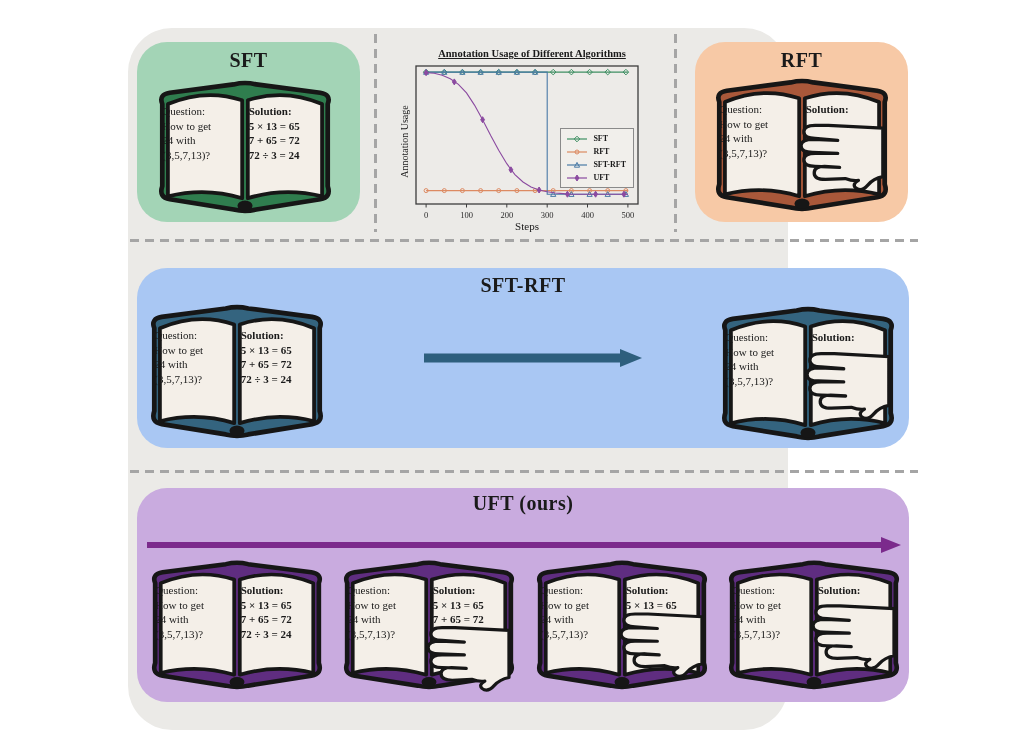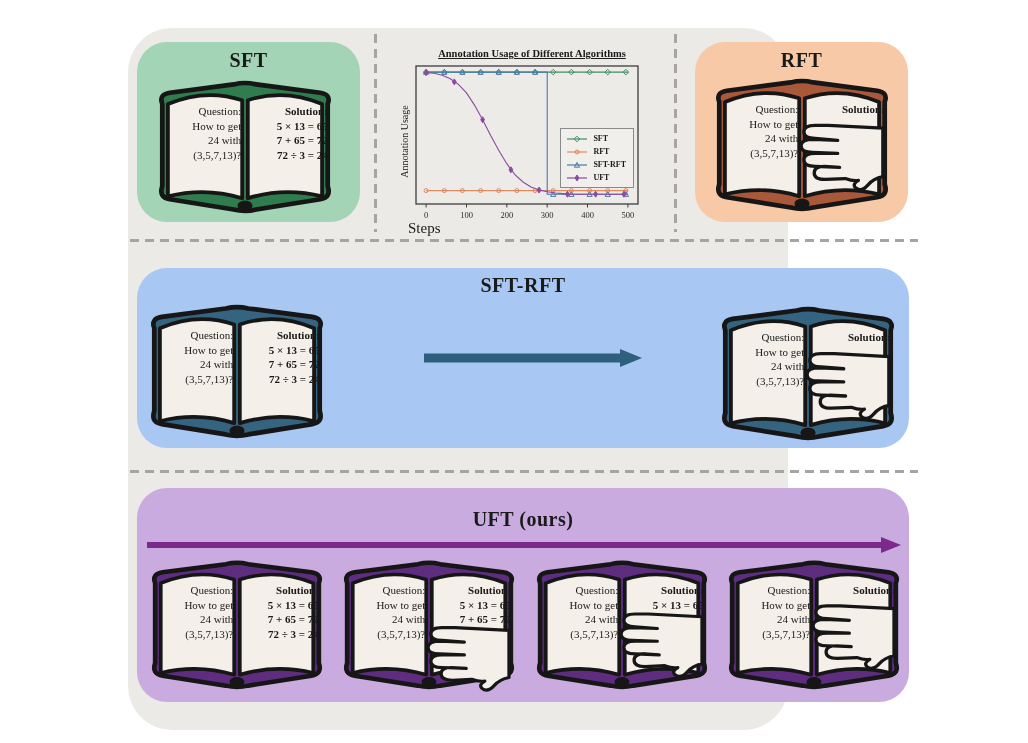--- a/index.html
+++ b/index.html
@@ -10,31 +10,31 @@
   .panel-title{position:absolute;left:0;right:0;text-align:center;
     font-size:20px;font-weight:bold;letter-spacing:.5px;}
   
   .h-divider{position:absolute;height:3px;
     background:repeating-linear-gradient(90deg,var(--divider) 0 9px,transparent 9px 15px);}
   .v-divider{position:absolute;width:3px;
     background:repeating-linear-gradient(180deg,var(--divider) 0 9px,transparent 9px 15px);}
   
   .book{position:absolute;}
   .book svg.bk{position:absolute;left:0;top:0;width:100%;height:100%;overflow:visible;}
-  .ptext{position:absolute;text-align:right;font-size:11px;line-height:1.32;
+  .ptext{position:absolute;text-align:left;font-size:11px;line-height:1.32;
     white-space:pre-line;top:20%;}
   .ptext.q{left:6%;width:42%;}
   .ptext.s{left:52%;width:42%;font-weight:bold;}
   
   .chart-widget{position:absolute;left:268px;top:8px;width:262px;height:208px;}
   .chart-title{position:absolute;top:12px;left:10px;right:0;text-align:center;
     font-size:10.5px;font-weight:bold;text-decoration:underline;}
   .chart-ylabel{position:absolute;left:-62px;top:100px;width:140px;text-align:center;
     font-size:10px;transform:rotate(-90deg);transform-origin:center;}
-  .chart-xlabel{position:absolute;top:184px;left:12px;width:226px;font-size:15px;}
+  .chart-xlabel{position:absolute;top:184px;left:18px;width:226px;text-align:center;font-size:11px;}
   #plot-svg{position:absolute;left:18px;top:28px;overflow:visible;}
   .tick-label{font-size:8.5px;font-family:"Liberation Serif","DejaVu Serif",serif;fill:#2b2b2b;}
   .chart-legend{position:absolute;right:24px;top:92px;background:#f1efeb;
     border:1px solid #8a8a8a;padding:3px 7px 3px 5px;}
   .legend-row{display:flex;align-items:center;gap:5px;height:13px;}
   .legend-label{font-size:8px;font-weight:bold;}
   
   .arrow-svg{position:absolute;overflow:visible;}
 </style>
 </head>
@@ -222,21 +222,21 @@
 How to get
 24 with
 (3,5,7,13)?</div>
       <div class="ptext s">Solution:</div>
     </div>
   </div>
 
   <div class="h-divider" style="left:2px;top:442px;width:788px;"></div>
 
   <div class="panel" style="left:9px;top:460px;width:772px;height:214px;background:var(--uft-bg);">
-    <div class="panel-title" style="top:20px;font-family:Liberation Serif, serif;">UFT (ours)</div>
+    <div class="panel-title" style="top:4px;font-family:Liberation Serif, serif;">UFT (ours)</div>
 
     <svg class="arrow-svg" style="left:10px;top:48px;" width="754" height="18" viewBox="0 0 754 18">
       <line x1="0" y1="9" x2="736" y2="9" stroke="var(--uft-arrow)" stroke-width="6"></line>
       <polygon points="734,1 754,9 734,17" fill="var(--uft-arrow)"></polygon>
     </svg>
 
     <div class="book" style="left:7px;top:68px;width:186px;height:136px;">
       <svg class="bk" viewBox="0 0 200 150" preserveAspectRatio="none">
         <use href="#bookshape" style="color:var(--uft-cover)"></use>
       </svg>

